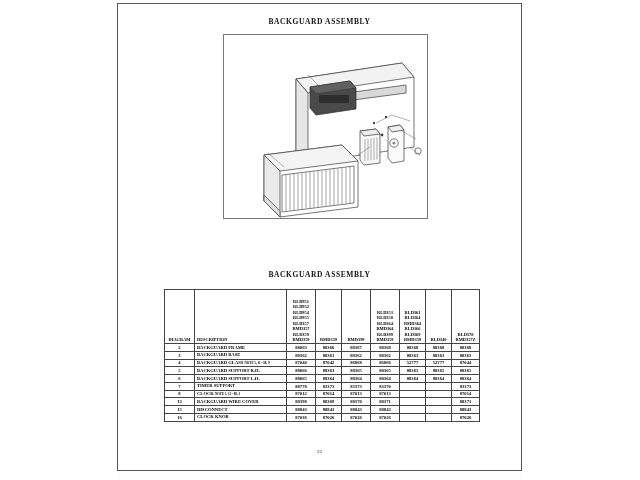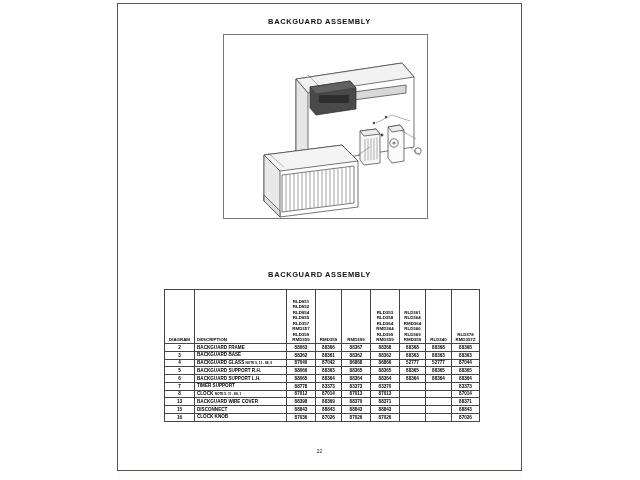--- a/index.html
+++ b/index.html
@@ -22,20 +22,21 @@
   
   .sheet {
     position: absolute;
     left: 117px;
     top: 3px;
     width: 405px;
     height: 468px;
     border: 1px solid #555;
     background: #ffffff;
     box-sizing: border-box;
+    font-family: Liberation Serif, serif;
   }
   .sheet-inner {
     position: absolute;
     left: 0; top: 0; right: 0; bottom: 0;
   }
   
   .gutter-left, .gutter-right {
     position: absolute;
     top: 0;
     height: 480px;

